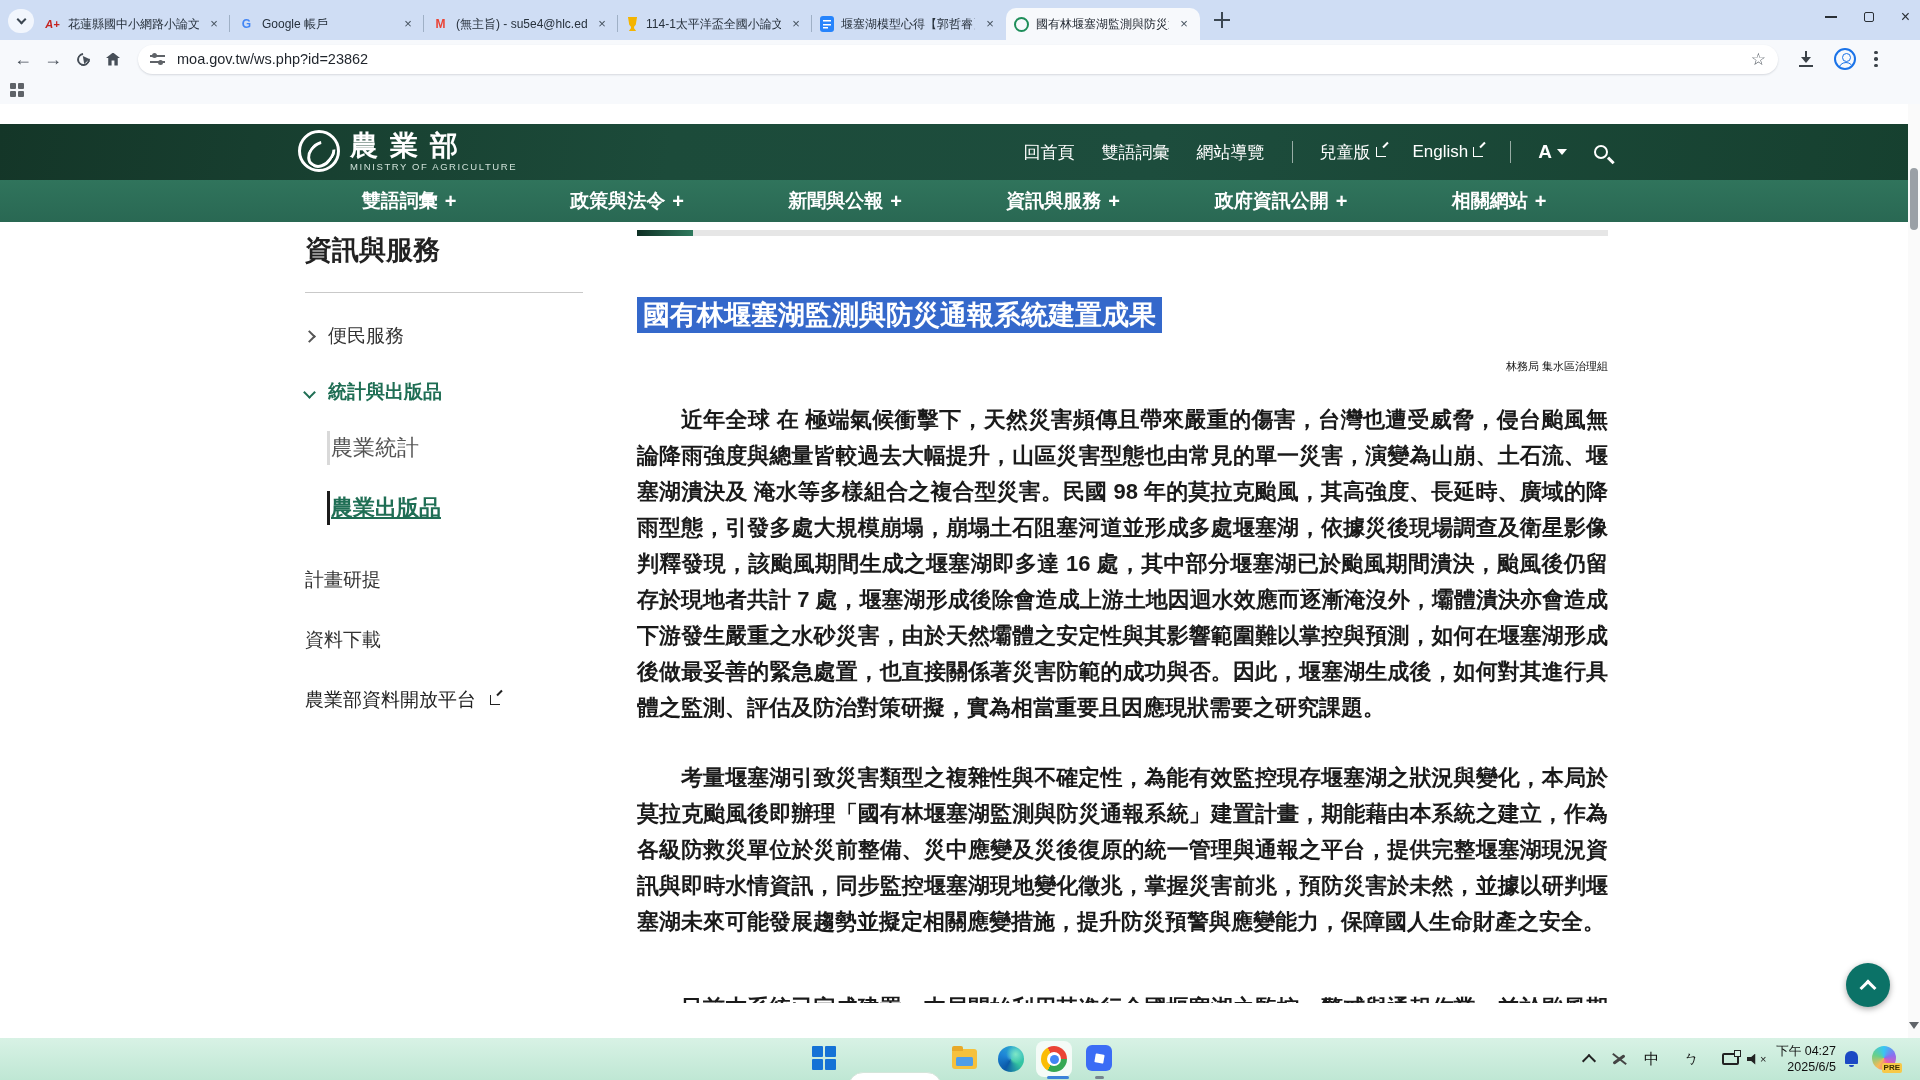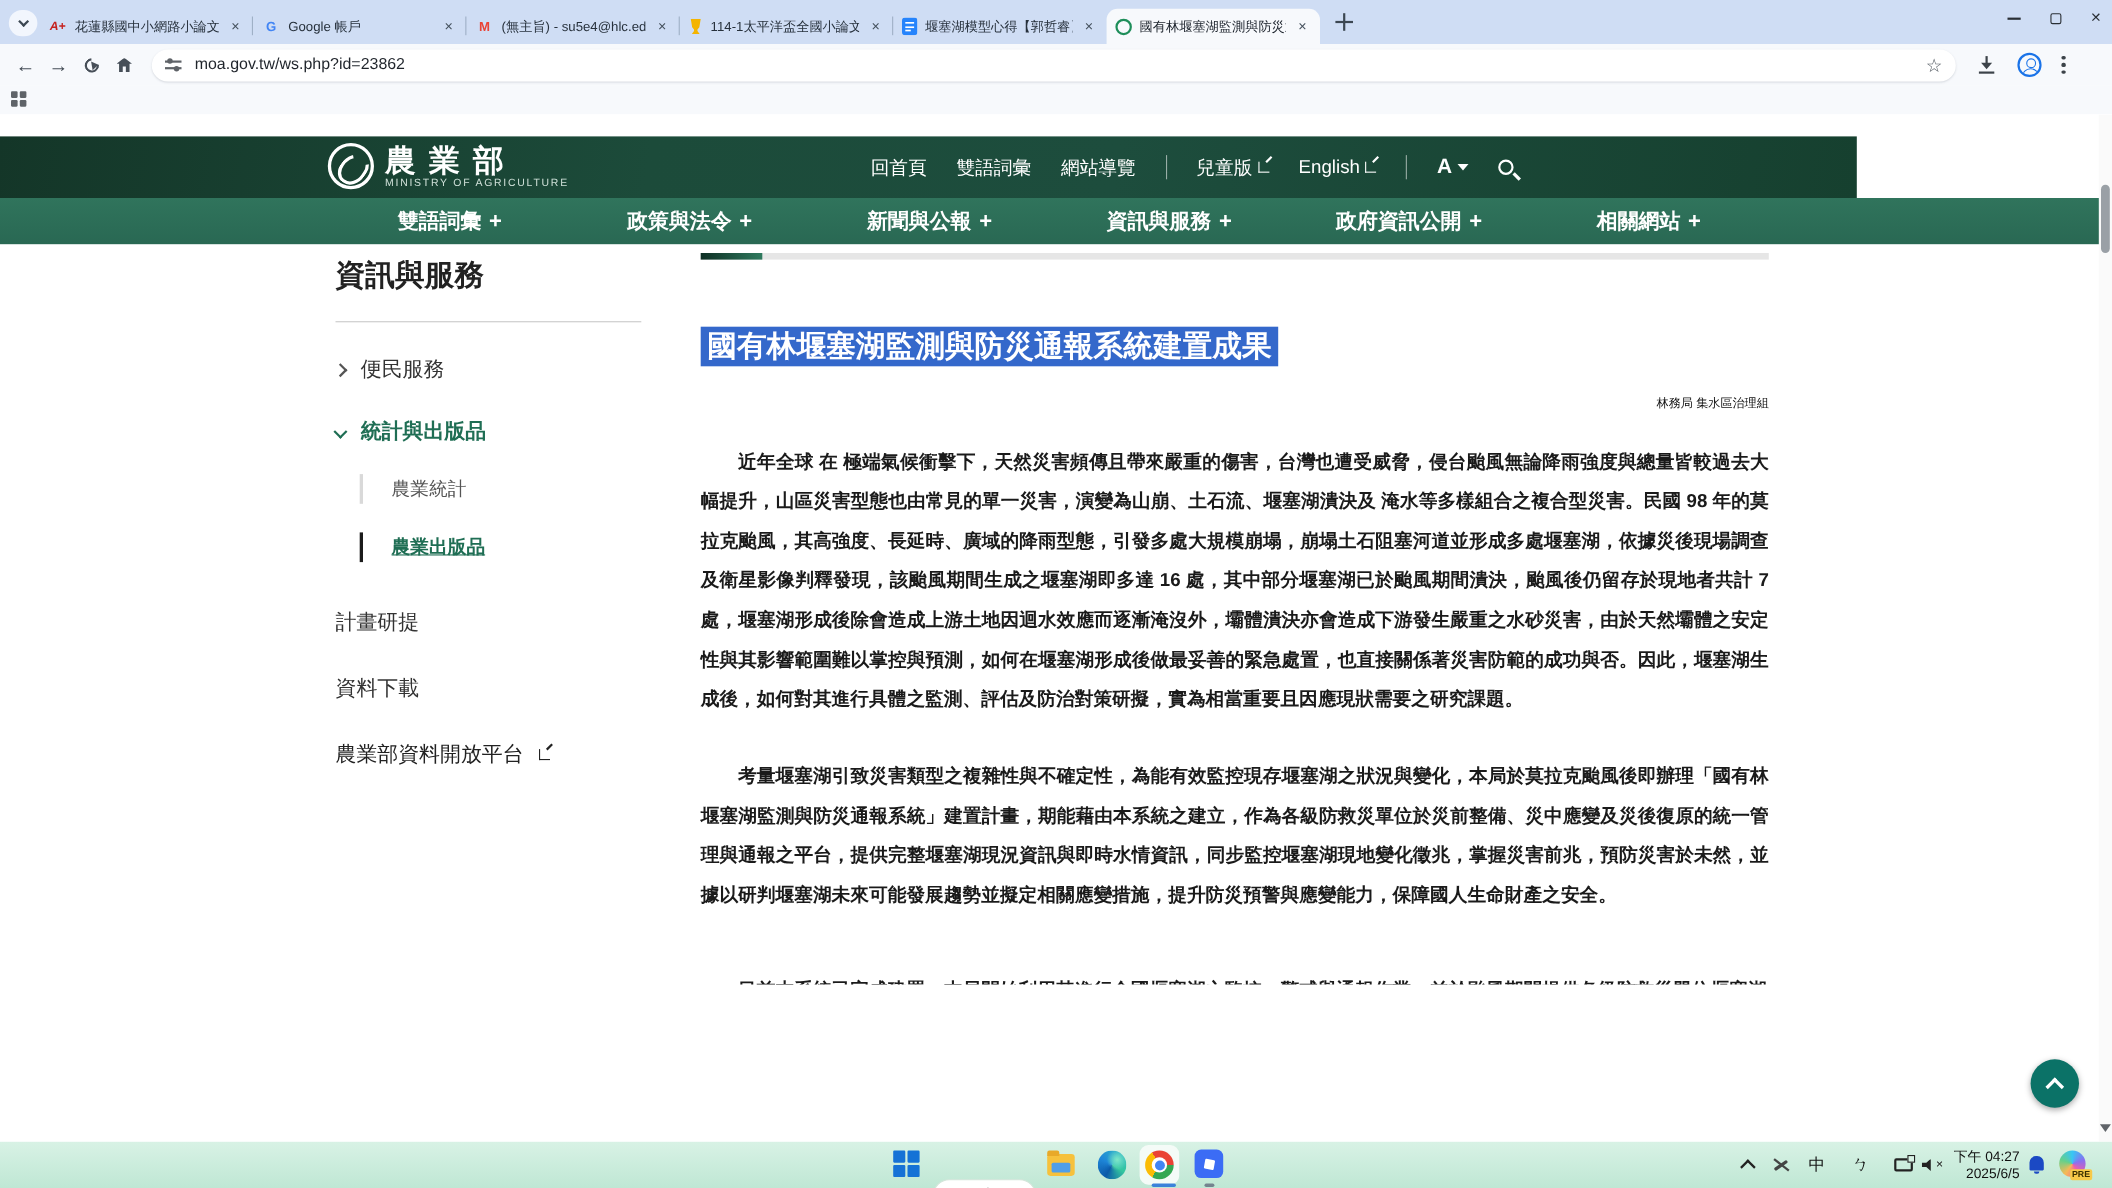--- a/index.html
+++ b/index.html
@@ -69,21 +69,21 @@
   .i-kebab i { width:3.5px; height:3.5px; border-radius:50%; background:#3c4349; }
 
   .bookmarksbar { position:absolute; top:78px; left:0; width:1920px; height:26px; background:#f7f9fc; }
   .i-appsgrid { position:absolute; left:10px; top:5px; width:14px; height:14px; display:grid;
     grid-template-columns:6px 6px; grid-template-rows:6px 6px; gap:2px; }
   .i-appsgrid i { background:#5f6368; border-radius:1px; }
 
   
   .page { position:absolute; top:104px; left:0; width:1920px; height:934px; background:#fff; overflow:hidden; }
 
-  .site-header { position:absolute; top:20px; left:0; width:1688px; height:56px;
+  .site-header { position:absolute; top:20px; left:0; width:1920px; height:56px;
     background:linear-gradient(100deg,#143628 0%,#1c4b3a 35%,#1d4d3d 60%,#16402f 100%);padding-left:15px; }
   .logo-group { position:absolute; left:298px; top:6px; display:flex; gap:10px; align-items:center; }
   .logo-mark { width:42px; height:42px; border:3px solid #fff; border-radius:50%; position:relative; }
   .logo-mark::before { content:""; position:absolute; left:8px; top:6px; width:18px; height:24px;
     border:3px solid #fff; border-radius:60% 40% 55% 45%; border-top-color:transparent; transform:rotate(35deg); }
   .logo-text-zh { font-family:"DejaVu Serif", serif; font-size:28px; font-weight:bold; color:#fff; letter-spacing:12px; line-height:30px; }
   .logo-text-en { font-size:9.5px; color:#cfe0d8; letter-spacing:1.6px; }
   .hdr-links { position:absolute; right:312px; top:0; height:56px; display:flex; align-items:center; gap:27px; }
   .hdr-link { color:#fff; font-size:17px; font-weight:normal; display:flex; align-items:center; gap:5px; }
   .hdr-sep { width:1px; height:22px; background:rgba(255,255,255,.55); }
@@ -102,37 +102,37 @@
 
   
   .sidebar { position:absolute; left:305px; top:128px; width:282px; }
   .sb-title { font-size:27px; font-weight:bold; color:#222; }
   .sb-divider { margin-top:24px; height:1px; background:#c9c9c9; width:278px; }
   .sb-item { display:flex; align-items:center; gap:14px; font-size:19px; color:#333; margin-top:30px; }
   .sb-item.green { color:#1f6e54; font-weight:bold; }
   .i-chev { width:9px; height:9px; border-right:2.2px solid #555; border-bottom:2.2px solid #555; flex:none; }
   .i-chev.right { transform:rotate(-45deg); }
   .i-chev.down  { transform:rotate(45deg); border-color:#1f6e54; }
-  .sb-child { margin:26px 0 0 22px; padding:2px 0 2px 26px; font-size:17px; }
+  .sb-child { margin:26px 0 0 22px; padding:2px 0 2px 1px; font-size:22px; }
   .sb-child.muted { border-left:3px solid #d9d9d9; color:#555; }
   .sb-child.active { border-left:3px solid #1b1b1b; color:#1f6e54; font-weight:bold; }
   .sb-child.active span { text-decoration:underline; }
   .sb-link { margin-top:42px; }
 
   
   .article { position:absolute; left:637px; top:126px; width:971px; }
   .progressbar { height:6px; width:100%; background:#e6e6e6; position:relative; }
   .progressbar i { position:absolute; left:0; top:0; height:6px; width:56px;
     background:linear-gradient(90deg,#0e2f24,#2f7a5e); }
   .art-title { margin-top:59px; }
   .art-title span { background:#3468cb; color:#fff; font-size:27px; font-weight:bold;
     padding:3px 6px; line-height:40px; }
   .art-byline { margin-top:24px; text-align:right; font-size:11px; color:#111; }
   .art-heading { margin-top:46px; font-size:18px; font-weight:bold; color:#111; }
-  .art-p { margin-top:28px; font-size:17px; font-weight:600; color:#1a1a1a;
+  .art-p { margin-top:28px; font-size:22px; font-weight:600; color:#1a1a1a;
     line-height:36px; text-align:justify; text-indent:2em; }
   .art-p.second { margin-top:34px; }
   .art-p.clipped { margin-top:50px; height:13px; overflow:hidden; }
 
   .scroll-top { position:absolute; left:1846px; top:859px; width:44px; height:44px; border-radius:50%;
     background:#0b7267; box-shadow:0 2px 6px rgba(0,0,0,.35); display:flex; align-items:center; justify-content:center; }
   .scroll-top i { width:12px; height:12px; border-left:3px solid #fff; border-top:3px solid #fff;
     transform:rotate(45deg); margin-top:6px; }
 
   .pg-scrollbar { position:absolute; left:1908px; top:0; width:12px; height:934px; background:#fafafa; }

